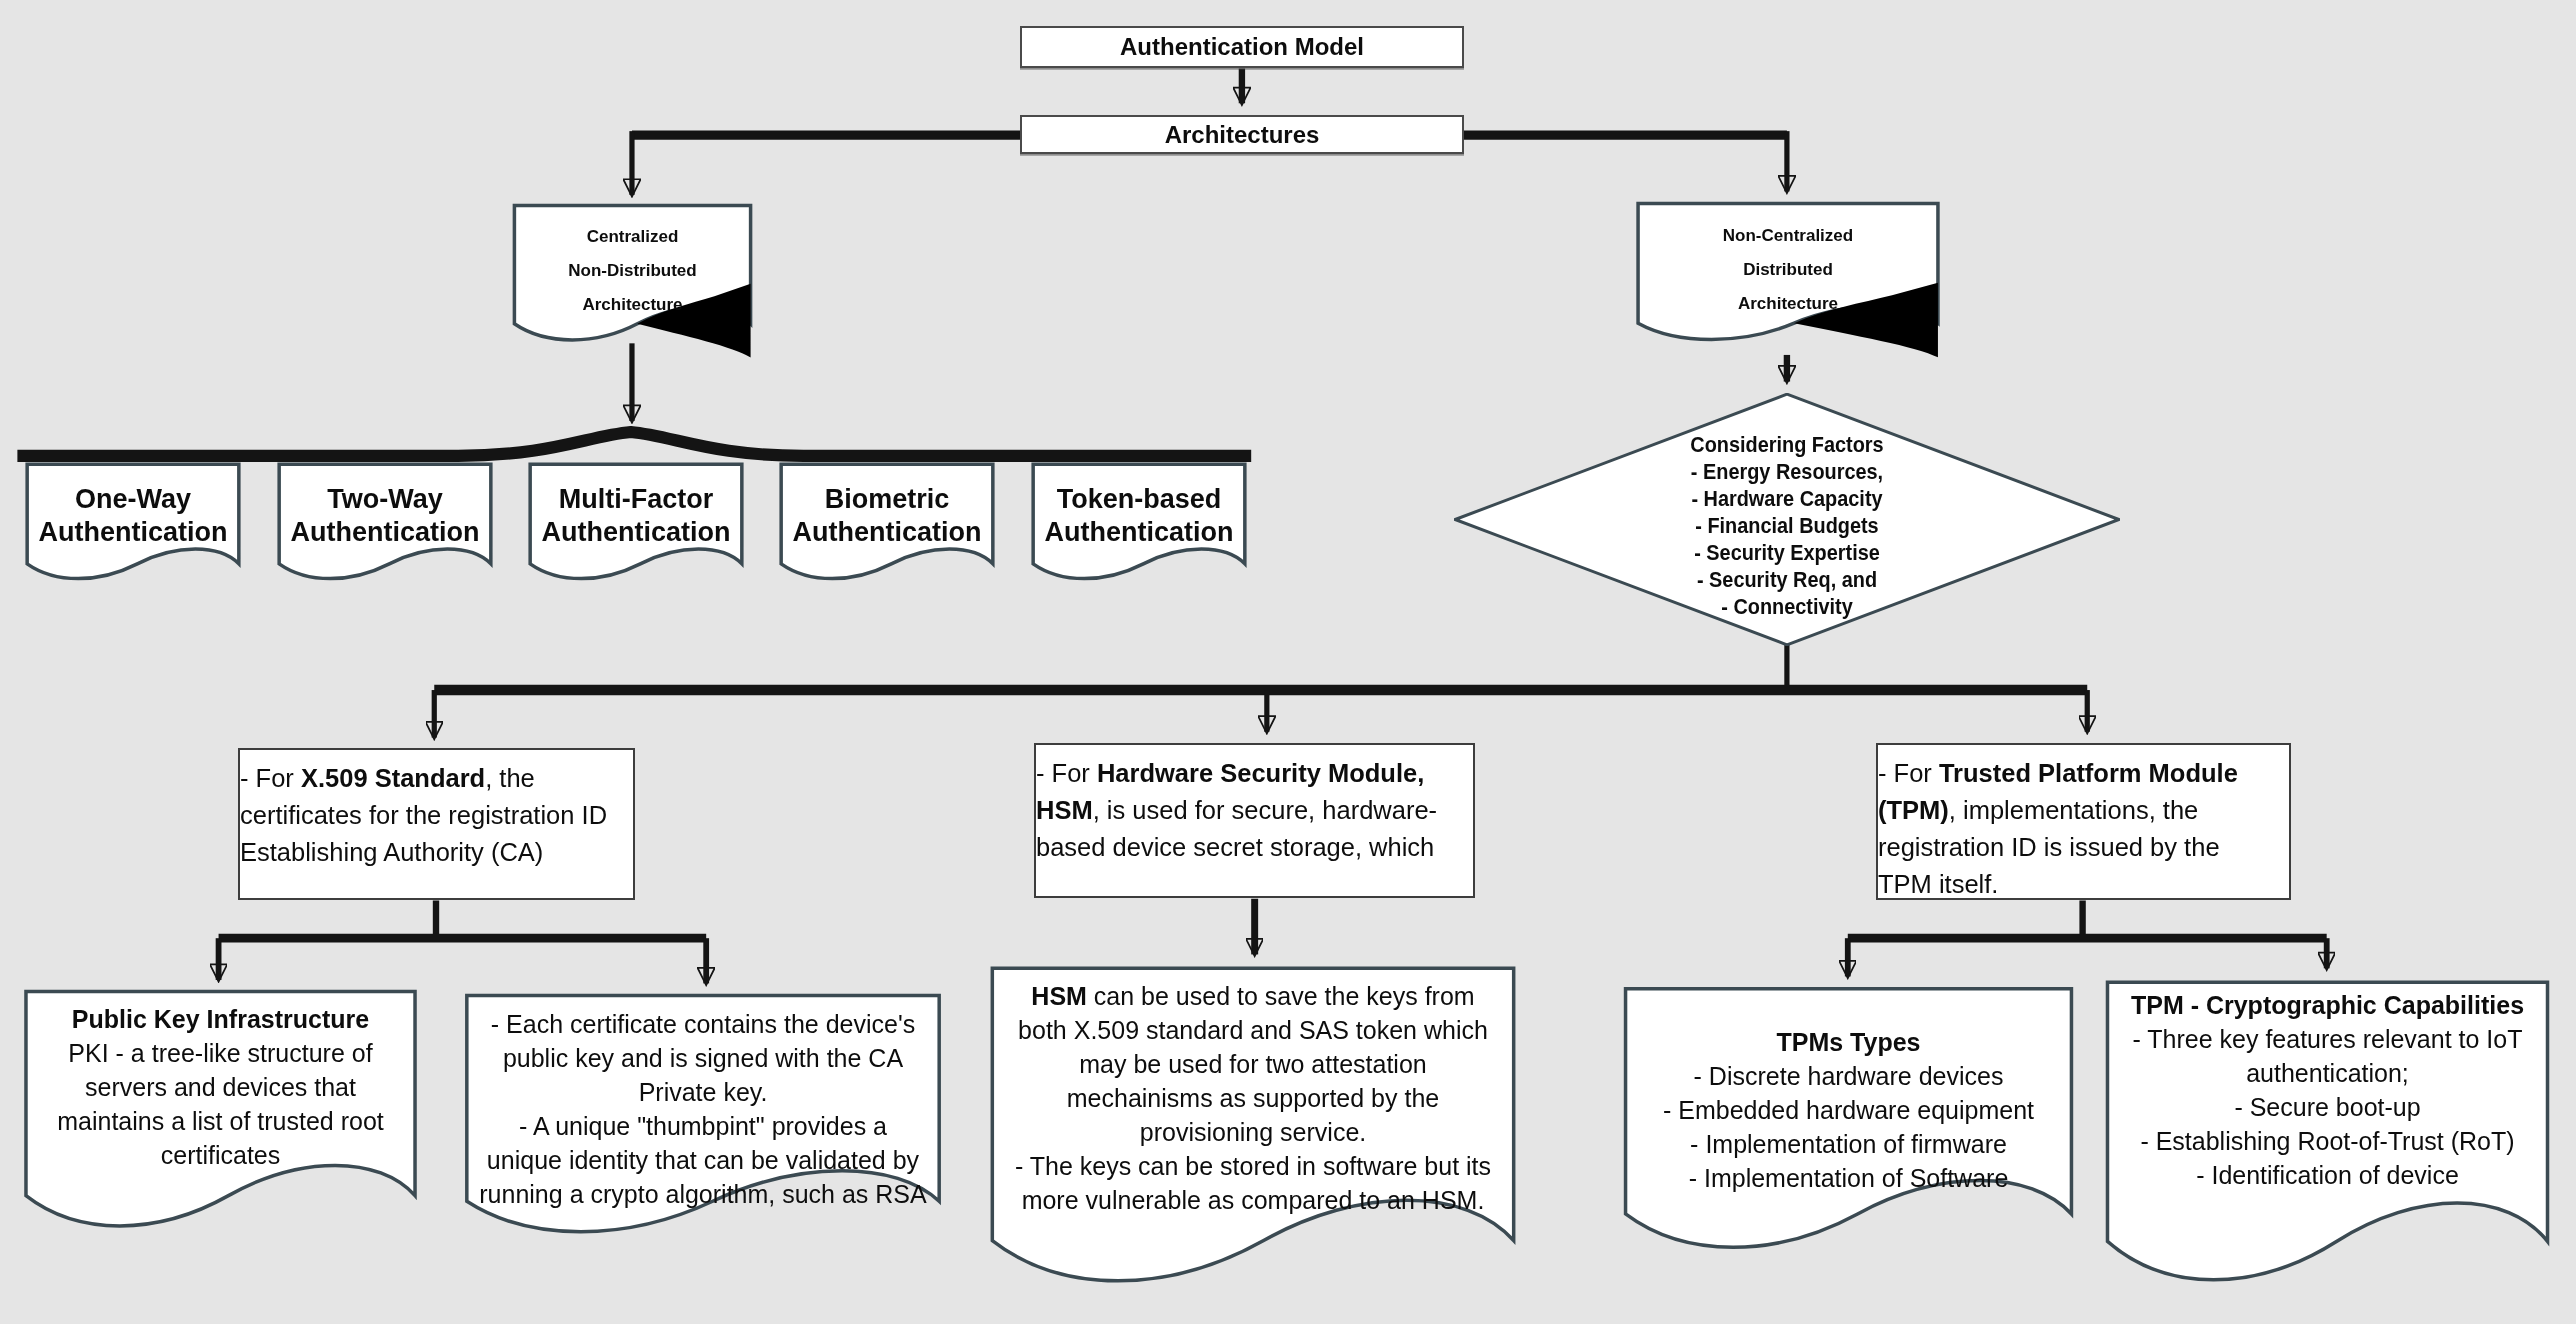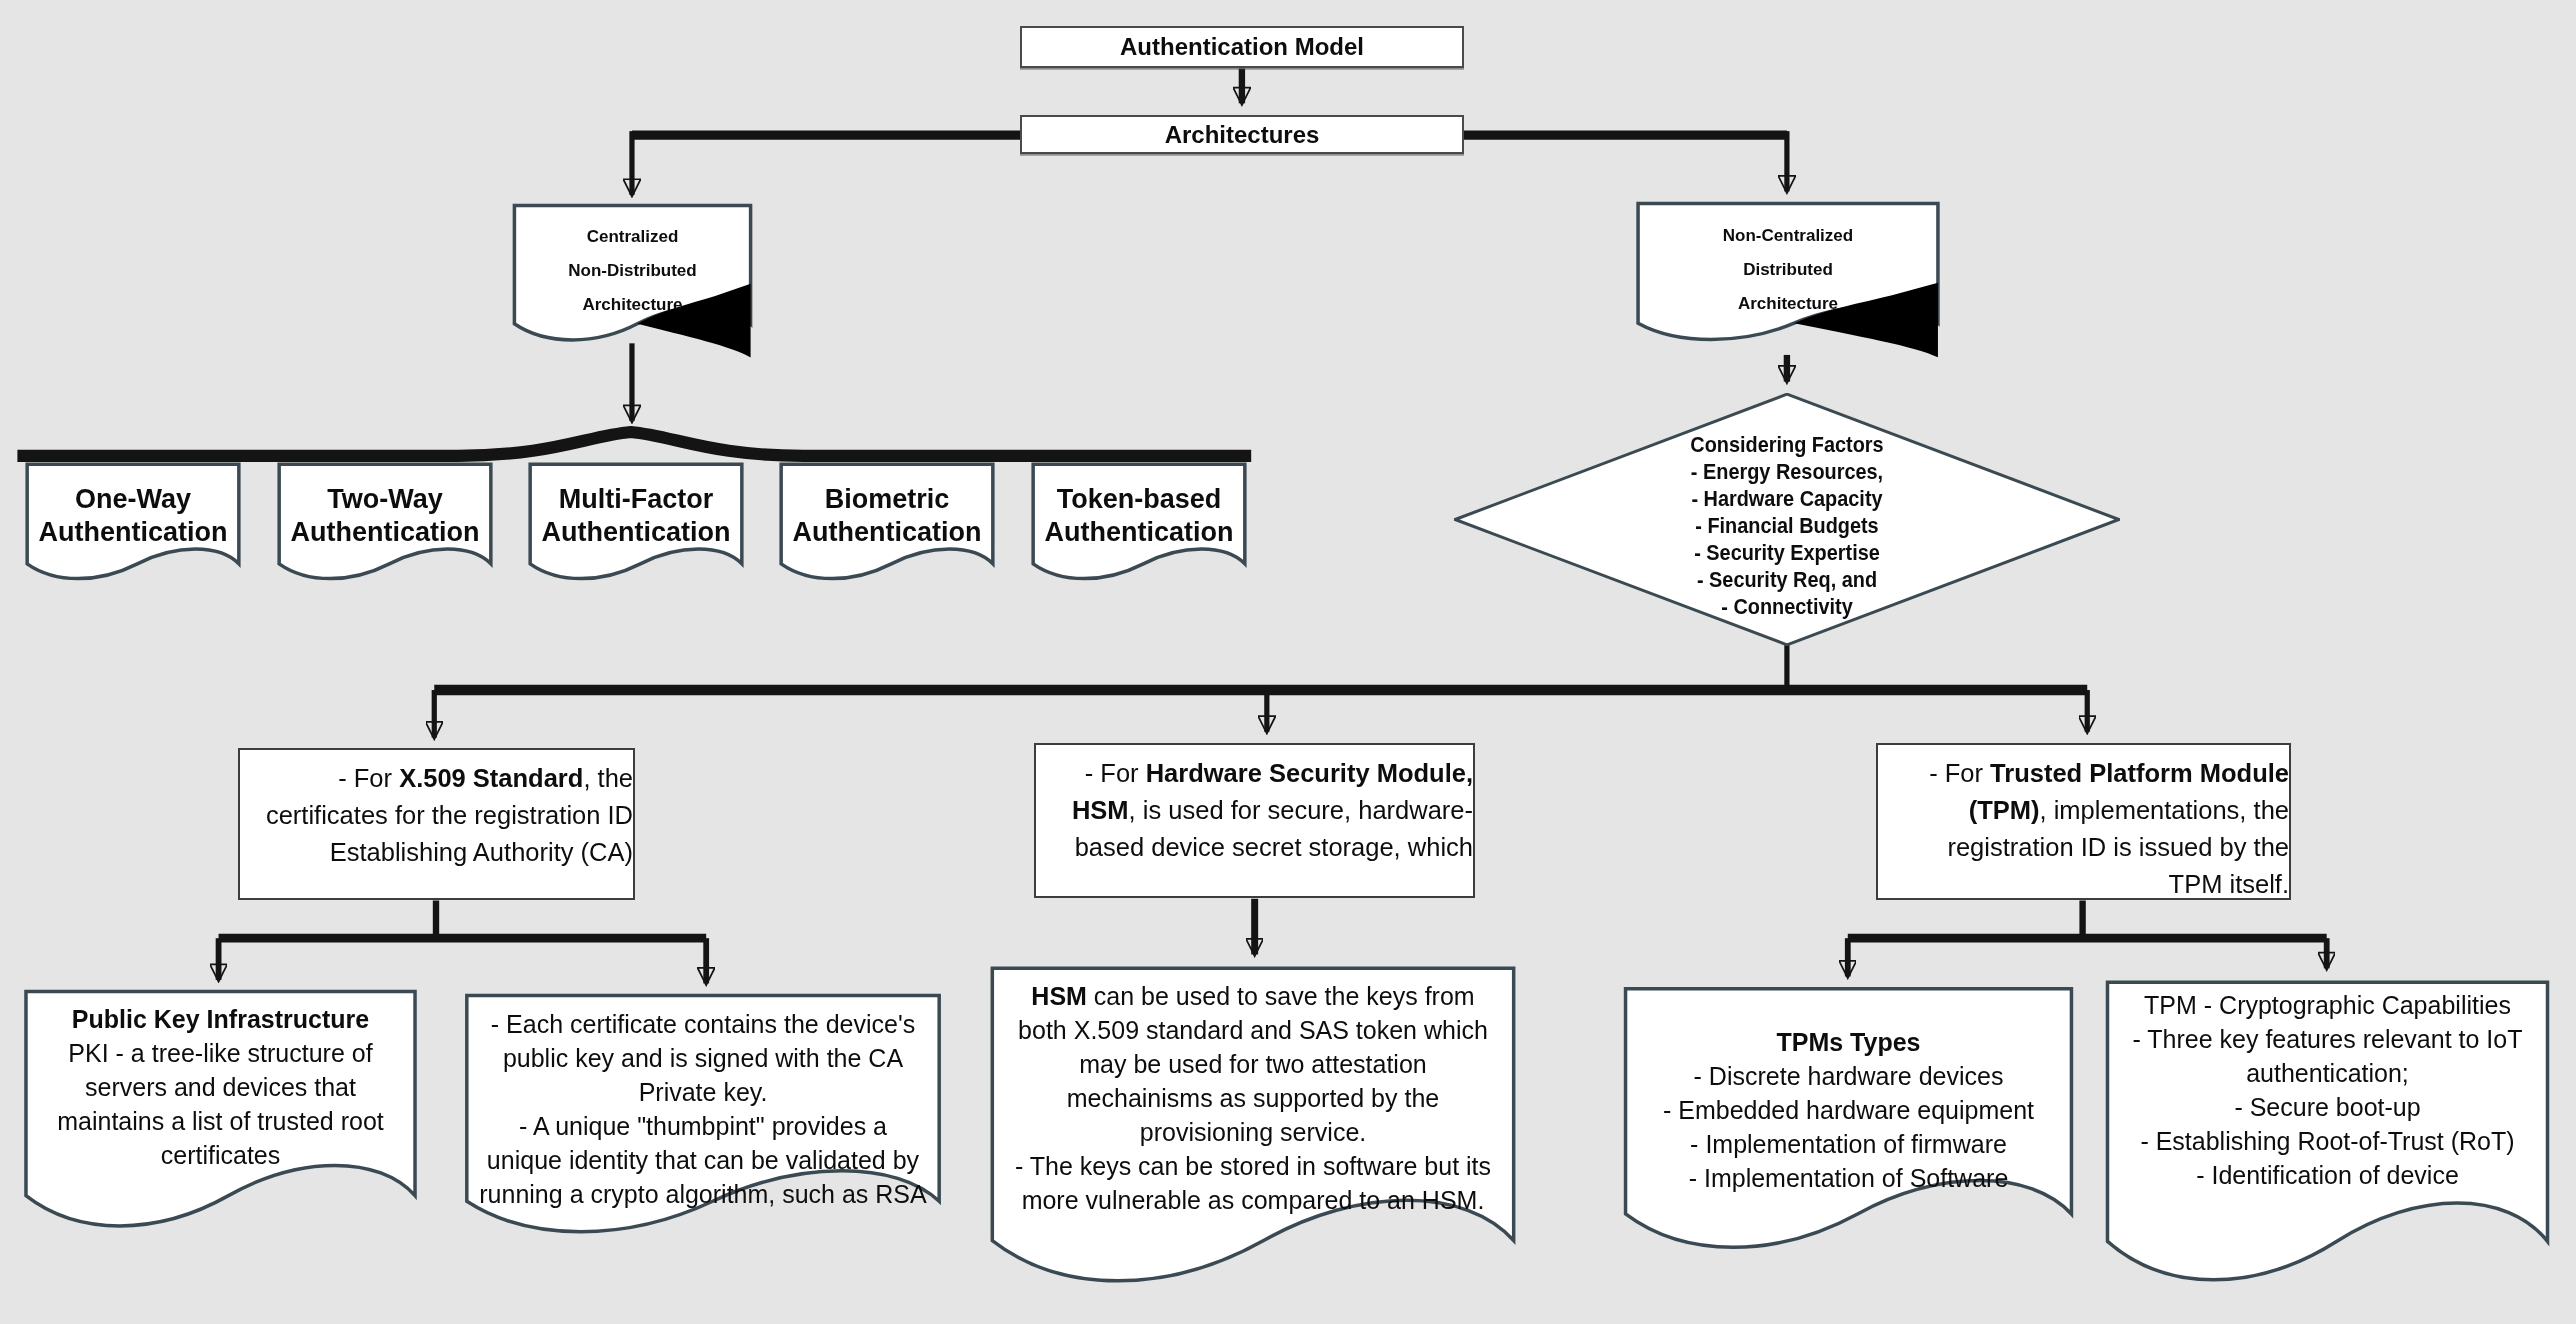--- a/index.html
+++ b/index.html
@@ -17,21 +17,21 @@
   .rect-box{
     background:#ffffff;
     border:2.3px solid #4a4a4a;
     display:flex;align-items:center;justify-content:center;
     font-weight:bold;font-size:24px;
     box-shadow:0 1.7px 0 rgba(70,70,70,.55);
   }
   .mid-box{
     background:#ffffff;
     border:2.9px solid #3d3d3d;
-    font-size:25.5px;line-height:37px;text-align:right;
+    font-size:25.5px;line-height:37px;text-align:left;
     padding-top:10.4px;
   }
   .doc{background:transparent;}
   .doc .shape-svg{position:absolute;left:0;top:0;width:100%;height:100%;overflow:visible;}
   .doc .content{position:relative;text-align:center;}
   .doc-title{font-weight:bold;font-size:17px;line-height:34px;}
   .small-doc .content{font-weight:bold;font-size:27px;line-height:33px;padding-top:20px;}
   .detail .content{font-size:25px;line-height:34px;}
   .diamond-text{font-weight:bold;font-size:22.6px;line-height:27px;text-align:center;transform:scaleX(.88);}
   .shape-svg path, .shape-svg polygon{vector-effect:non-scaling-stroke;}
@@ -247,21 +247,21 @@
         <div><span>- Implementation of firmware</span></div>
         <div><span>- Implementation of Software</span></div>
       </div>
   </div>
 
   <div class="node doc detail" style="left:2103px;top:979px;width:449px;height:320px;">
     <svg class="shape-svg" viewBox="0 0 100 100" preserveAspectRatio="none">
       <path d="M1 1 H99 V82 C90 66 70 66 52 82 C34 98 14 98 1 82 Z" fill="#ffffff" stroke="#3b4a52" stroke-width="3.5"></path>
     </svg>
     <div class="content" style="padding-top:9.3px;">
-        <div><span style="font-weight: normal;">TPM - Cryptographic Capabilities</span></div>
+        <div><span style="font-weight: bold;">TPM - Cryptographic Capabilities</span></div>
         <div><span>- Three key features relevant to IoT</span></div>
         <div><span>authentication;</span></div>
         <div><span>- Secure boot-up</span></div>
         <div><span>- Establishing Root-of-Trust (RoT)</span></div>
         <div><span>- Identification of device</span></div>
       </div>
   </div>
 
 </div>
 

